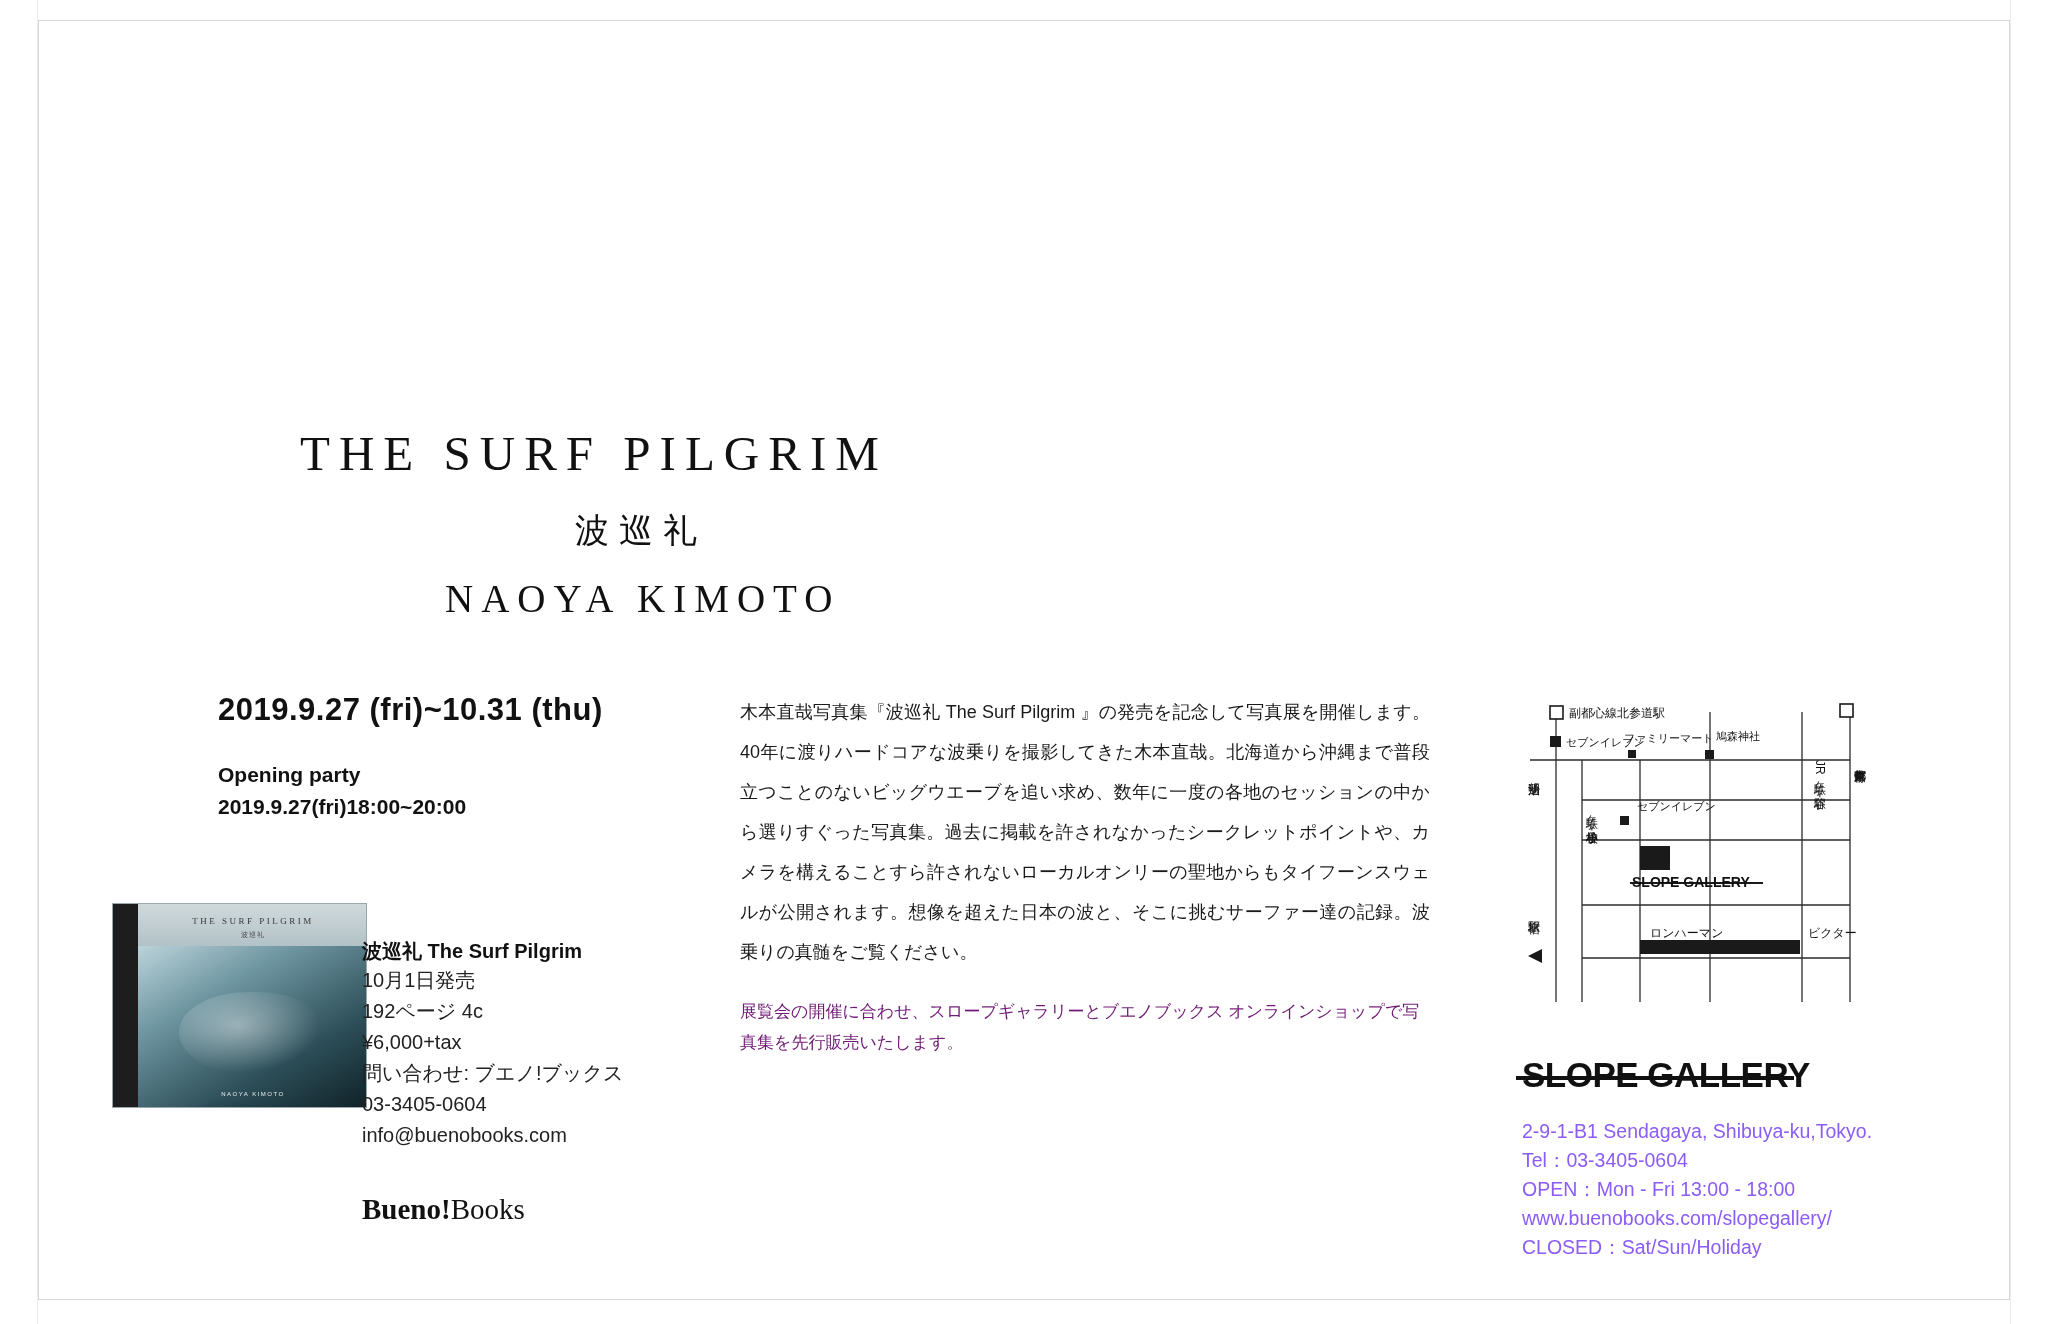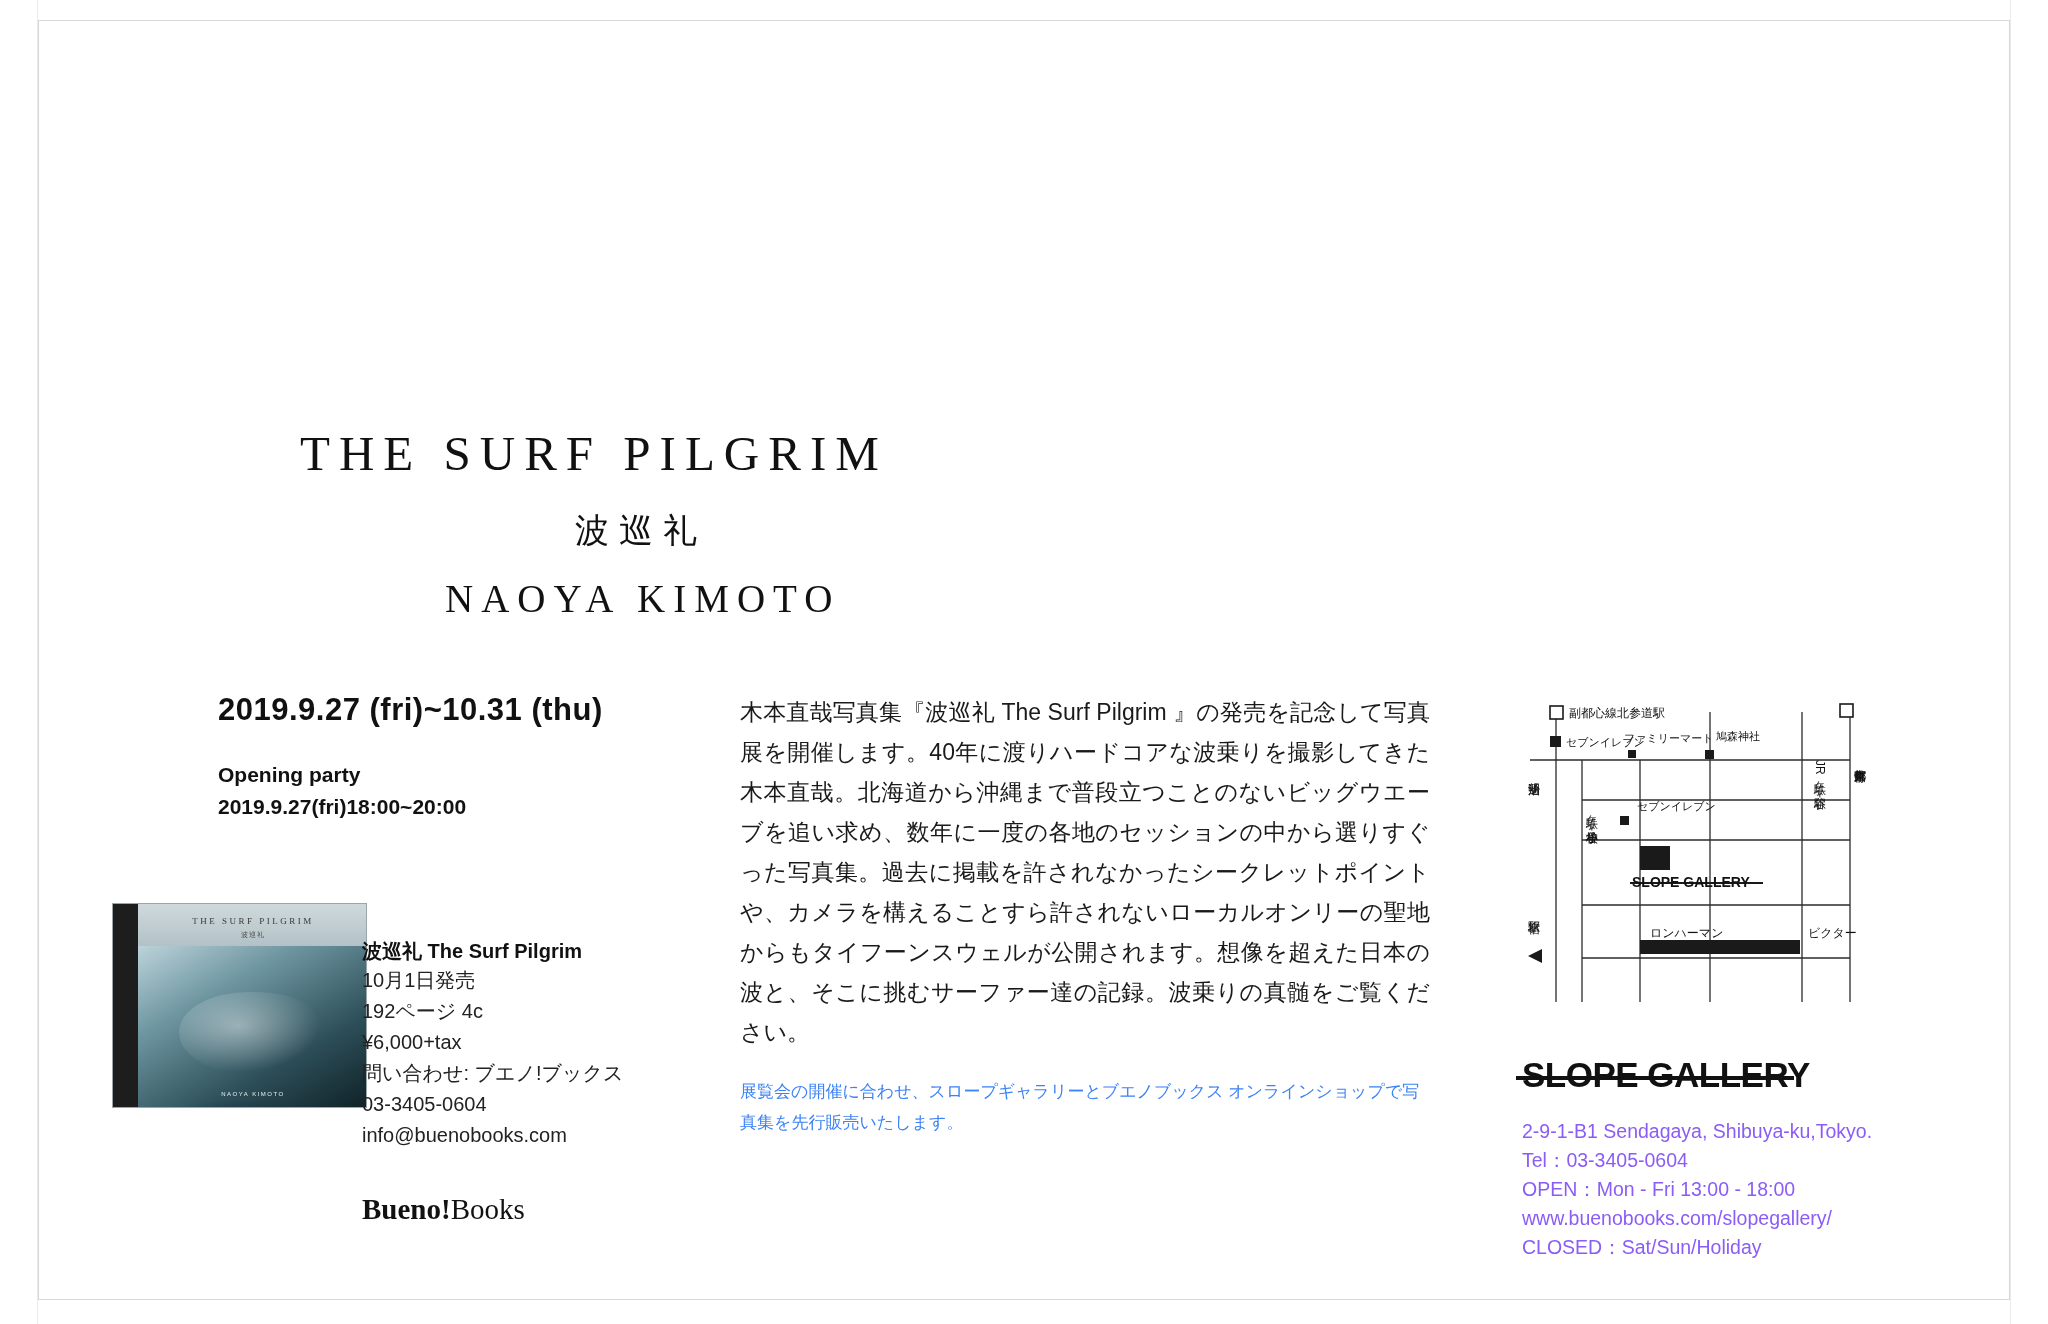--- a/index.html
+++ b/index.html
@@ -218,30 +218,30 @@
 
   
   .body-col {
     position: absolute;
     left: 740px;
     top: 692px;
     width: 690px;
   }
   .body-col p.main {
     margin: 0;
-    font-size: 23px;
+    font-size: 18px;
     line-height: 40px;
     color: #1a1a1a;
     text-align: justify;
   }
   .body-col p.note {
     margin: 24px 0 0 0;
     font-size: 17px;
     line-height: 31px;
-    color: #3b82f6;
+    color: #701a75;
   }
 
   
   .map-wrap {
     position: absolute;
     left: 1520px;
     top: 690px;
     width: 400px;
     height: 320px;
   }

